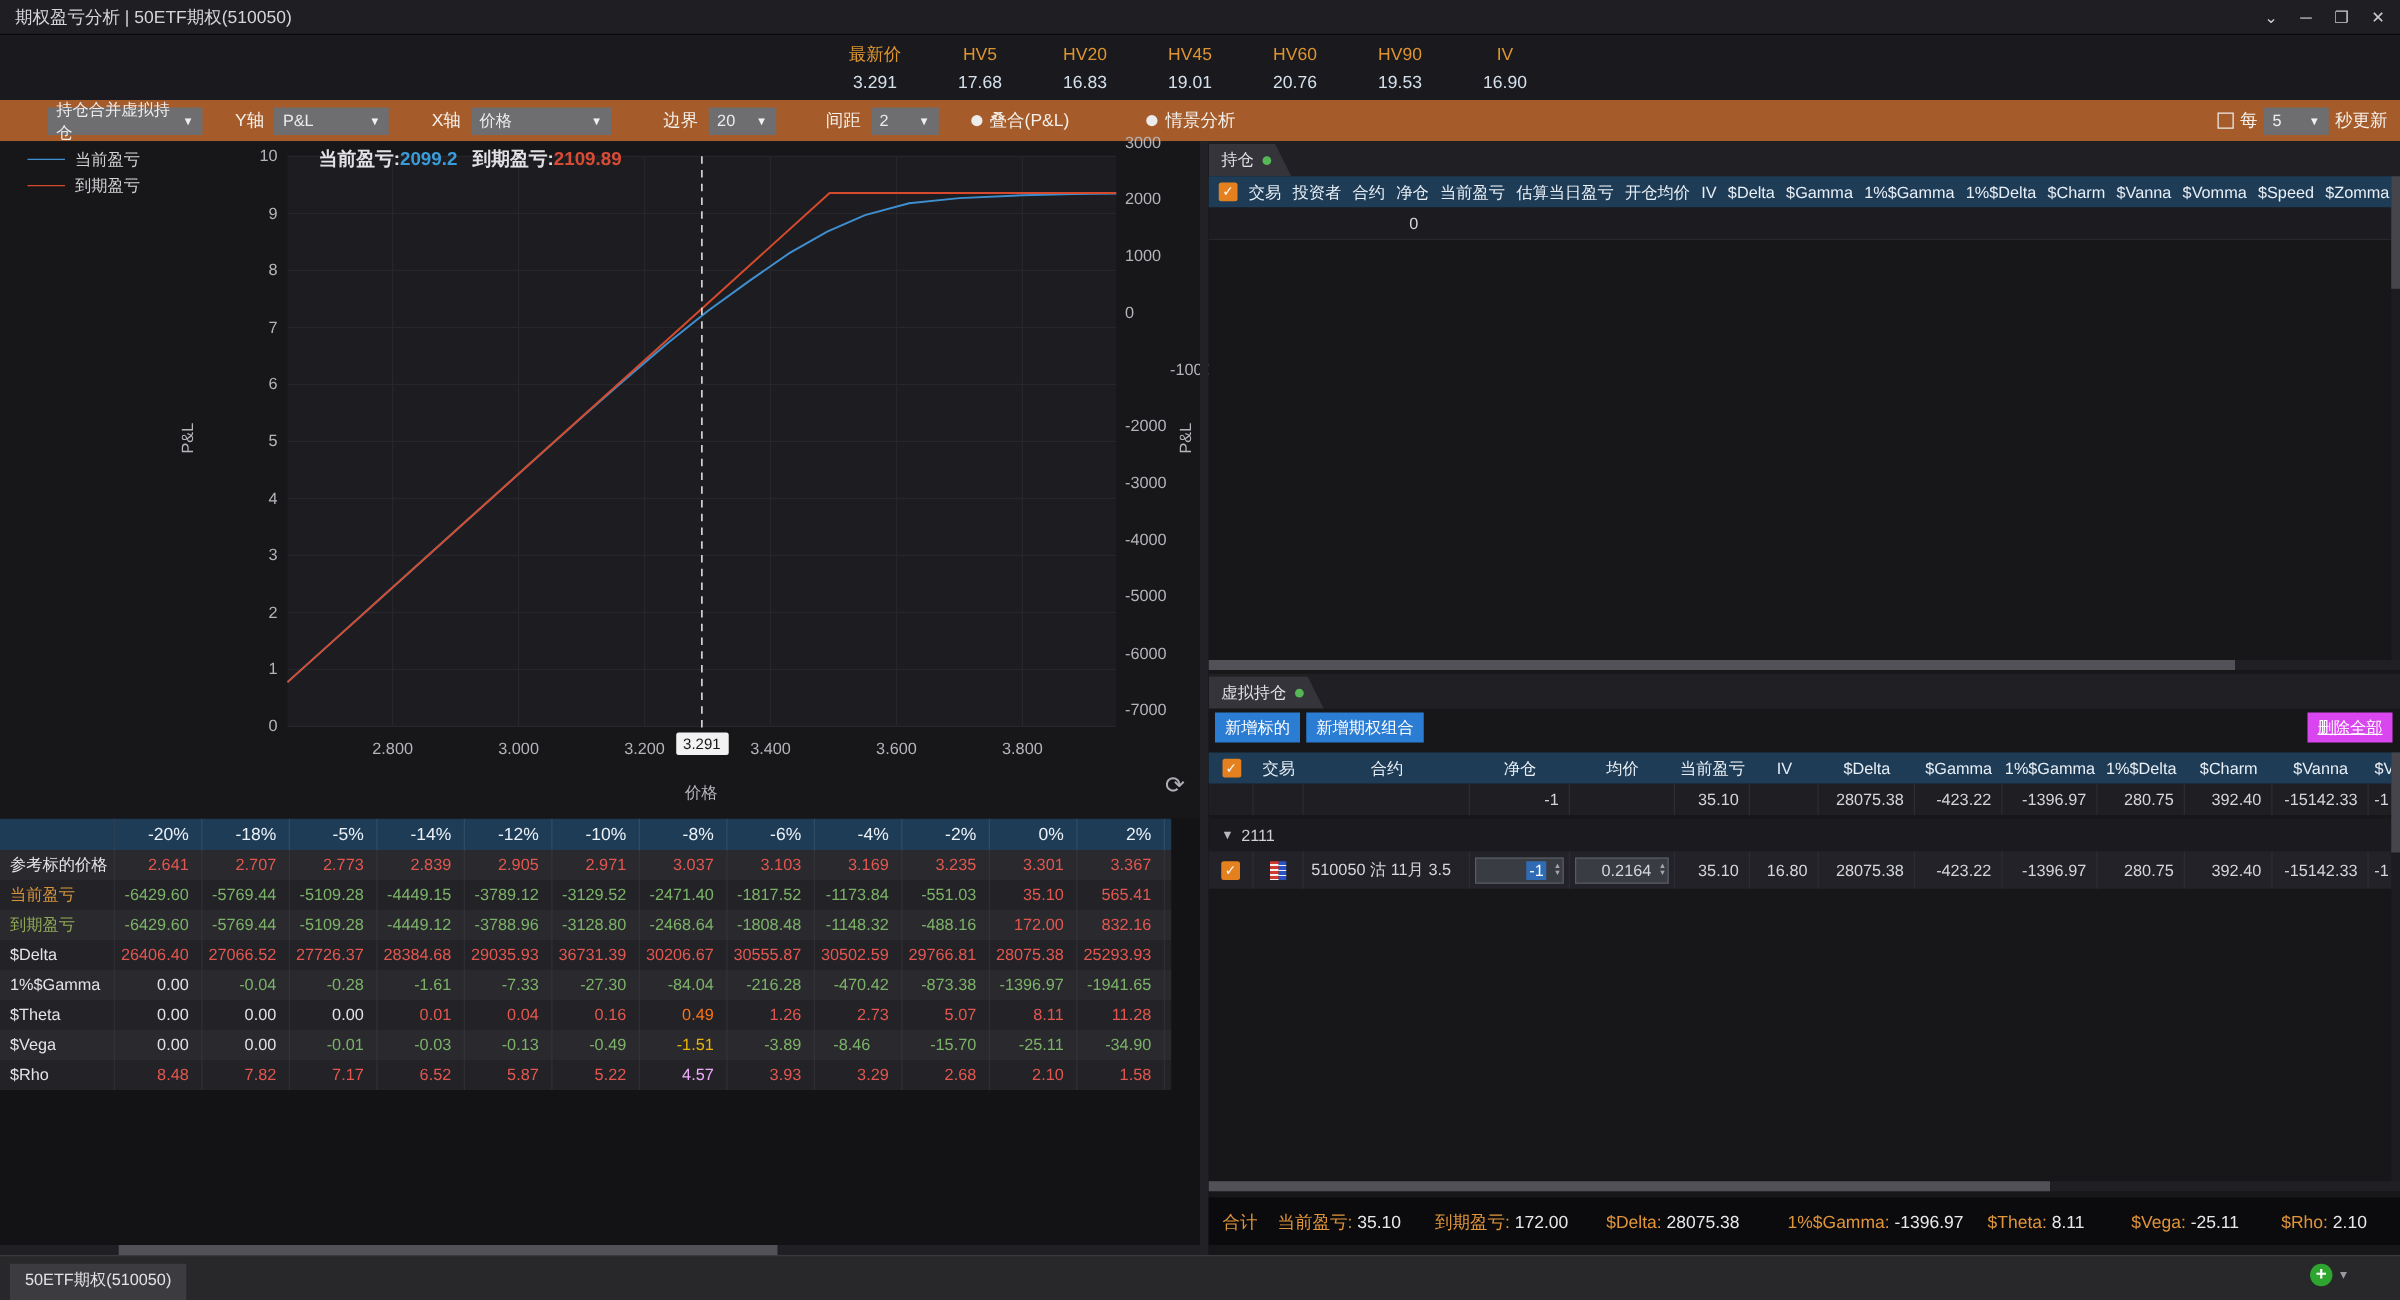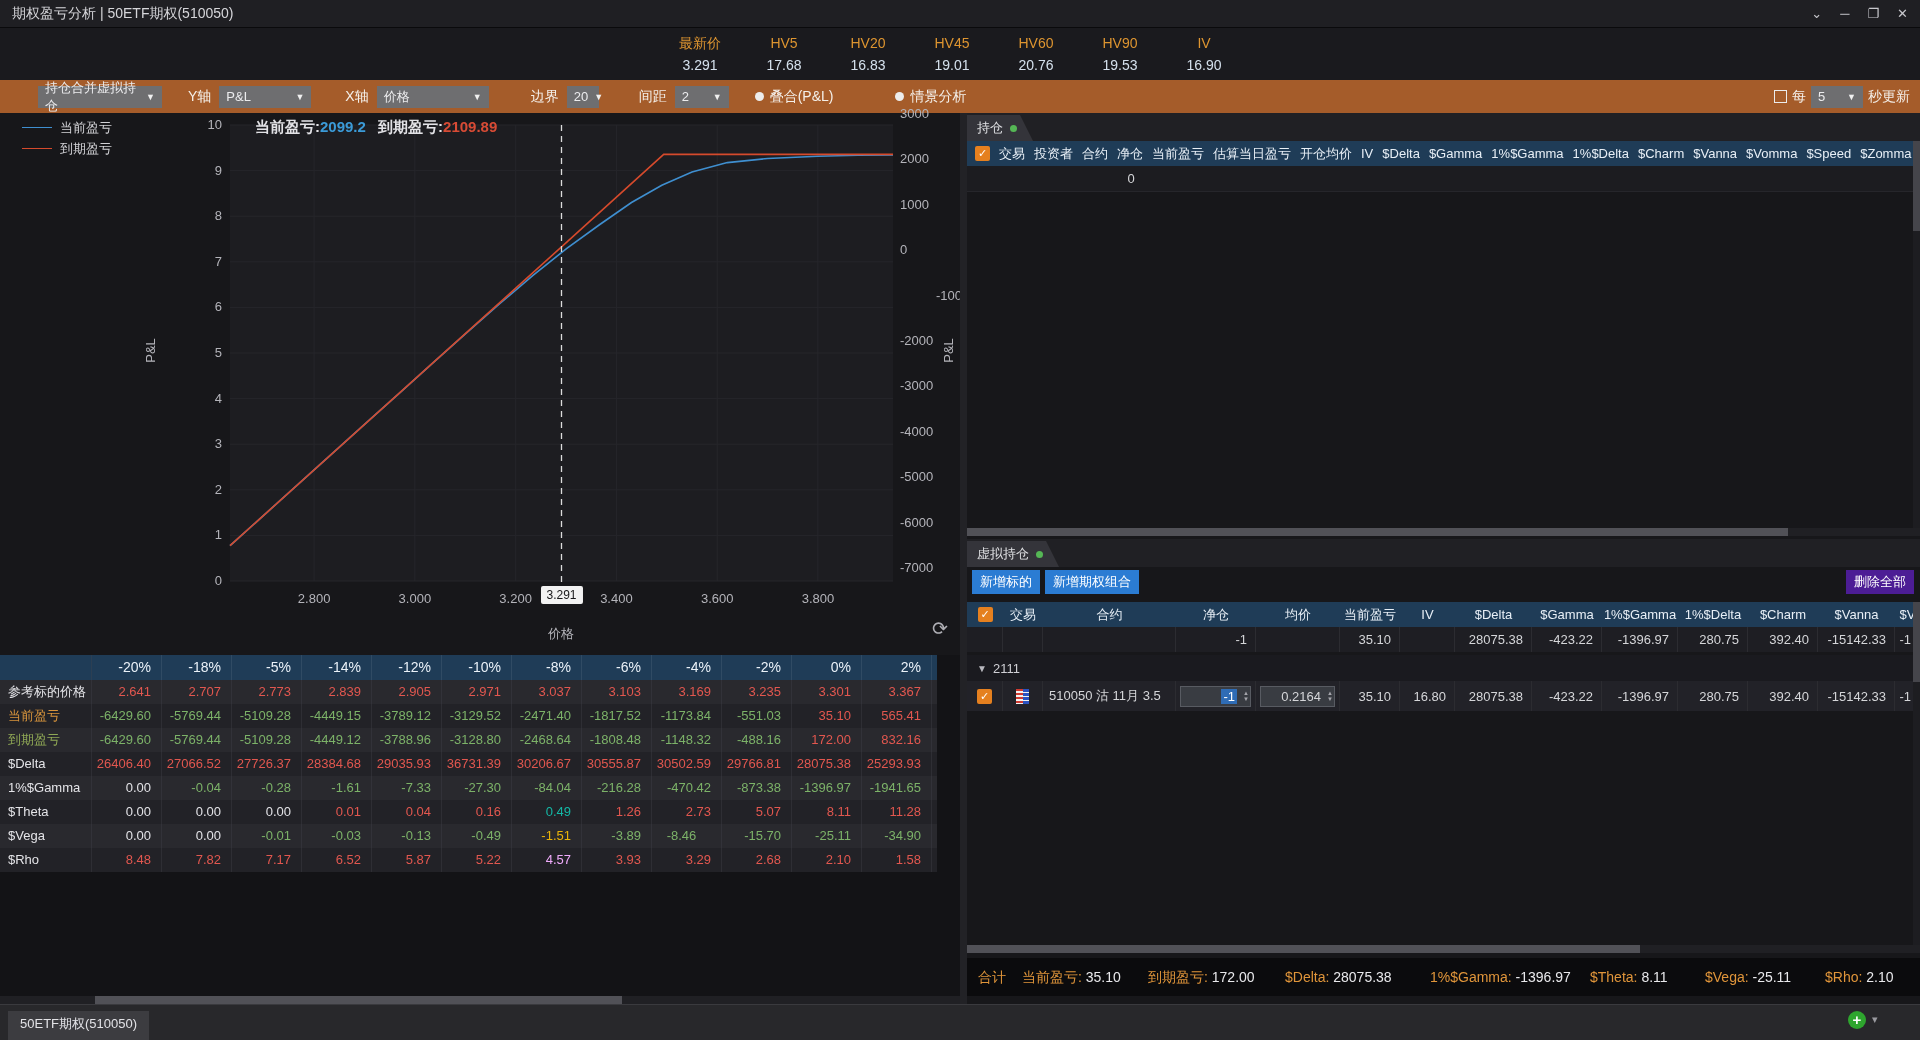--- a/index.html
+++ b/index.html
@@ -85,21 +85,21 @@
   .pos-scroll { left:0; top:415px; width:953px; }
   .vscroll { position:absolute; width:7px; background:#1d1d21; }
   .vscroll .vthumb { position:absolute; left:0; width:7px; background:#45454b; }
   .vs1 { right:0; top:28px; height:387px; } .vs1 .vthumb { top:0; height:90px; }
   .vs2 { right:0; top:489px; height:343px; } .vs2 .vthumb { top:0; height:80px; }
 
   .vbtn-row { position:absolute; left:0; top:457px; width:953px; height:26px; }
   .btn { position:absolute; height:24px; display:inline-flex; align-items:center; padding:0 8px;
     font-size:13px; color:#fff; cursor:default; }
   .btn-blue { background:#2b7cd3; }
-  .btn-red { background:#4c1d95; right:6px; top:0; }
+  .btn-red { background:#d946ef; right:6px; top:0;text-decoration:underline; }
   .b1 { left:5px; } .b2 { left:78px; }
 
   .vgrid { position:absolute; left:0; width:953px; display:grid;
     grid-template-columns:36px 40px 133px 80px 84px 60px 55px 77px 70px 76px 70px 70px 77px 25px; }
   .vgrid > div { overflow:hidden; white-space:nowrap; }
   .vheader { top:489px; height:25px; background:#1f3c57; color:#e8eff6; font-size:13px; }
   .vheader > div { display:flex; align-items:center; justify-content:center; }
   .vsummary { top:514px; height:25px; background:#1e1e23; color:#d5d6d9; }
   .vsummary > div, .num { display:flex; align-items:center; justify-content:flex-end; padding-right:8px;
     border-right:1px solid #2c2c31; font-size:13px; }
@@ -188,21 +188,21 @@
   <div class="dd" style="width:92px">
     <span>P&amp;L</span>
       <span class="arrow">▼</span>
   </div>
   <span class="tlabel" style="margin-left:34px">X轴</span>
   <div class="dd" style="width:112px">
     <span>价格</span>
       <span class="arrow">▼</span>
   </div>
   <span class="tlabel" style="margin-left:42px">边界</span>
-  <div class="dd" style="width:32px">
+  <div class="dd" style="width:54px">
     <span>20</span>
       <span class="arrow">▼</span>
   </div>
   <span class="tlabel" style="margin-left:40px">间距</span>
   <div class="dd" style="width:54px">
     <span>2</span>
       <span class="arrow">▼</span>
   </div>
   <div class="radio-group">
     <span class="radio"></span>
@@ -388,21 +388,21 @@
       <div class="pl-cell" style="color: rgb(124, 178, 104);">-1941.65</div>
     </div>
     <div class="pl-row">
       <div class="pl-label" style="color: rgb(228, 228, 232);">$Theta</div>
       <div class="pl-cell" style="color: rgb(226, 226, 230);">0.00</div>
       <div class="pl-cell" style="color: rgb(226, 226, 230);">0.00</div>
       <div class="pl-cell" style="color: rgb(226, 226, 230);">0.00</div>
       <div class="pl-cell" style="color: rgb(226, 87, 79);">0.01</div>
       <div class="pl-cell" style="color: rgb(226, 87, 79);">0.04</div>
       <div class="pl-cell" style="color: rgb(226, 87, 79);">0.16</div>
-      <div class="pl-cell" style="color: #14b8a6;">0.49</div>
+      <div class="pl-cell" style="color: #f97316;">0.49</div>
       <div class="pl-cell" style="color: rgb(226, 87, 79);">1.26</div>
       <div class="pl-cell" style="color: rgb(226, 87, 79);">2.73</div>
       <div class="pl-cell" style="color: rgb(226, 87, 79);">5.07</div>
       <div class="pl-cell" style="color: rgb(226, 87, 79);">8.11</div>
       <div class="pl-cell" style="color: rgb(226, 87, 79);">11.28</div>
     </div>
     <div class="pl-row">
       <div class="pl-label" style="color: rgb(228, 228, 232);">$Vega</div>
       <div class="pl-cell" style="color: rgb(226, 226, 230);">0.00</div>
       <div class="pl-cell" style="color: rgb(226, 226, 230);">0.00</div>

